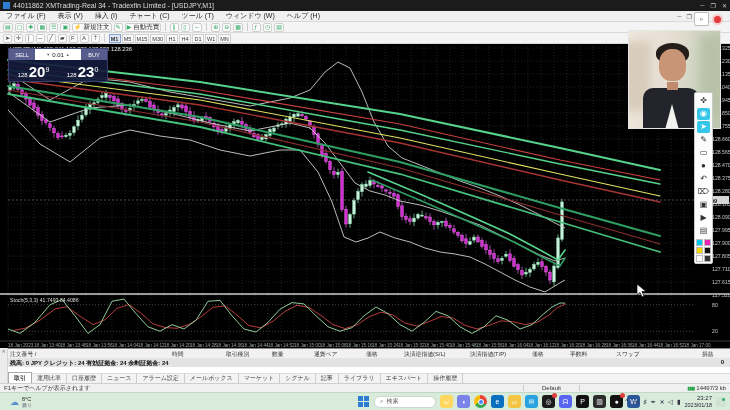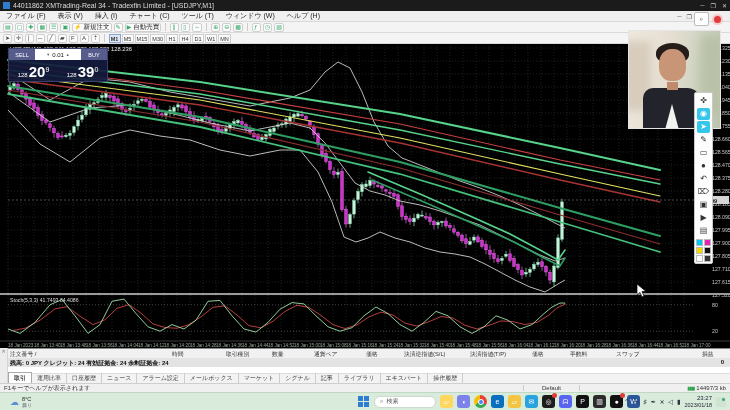--- a/index.html
+++ b/index.html
@@ -652,21 +652,21 @@
       <button class="ocbtn">BUY</button>
     </div>
     <div class="ocprices">
       <div class="ocp">
         <span class="sm">128</span>
         <span class="big">20</span>
         <span class="sup">9</span>
       </div>
       <div class="ocp">
         <span class="sm">128</span>
-        <span class="big">39</span>
+        <span class="big">23</span>
         <span class="sup">0</span>
       </div>
     </div>
   </div>
 
   <div class="abs" id="webcam">
     <div class="blob1"></div>
     <div class="blob2"></div>
     <div class="body"></div>
     <div class="shirt"></div>

